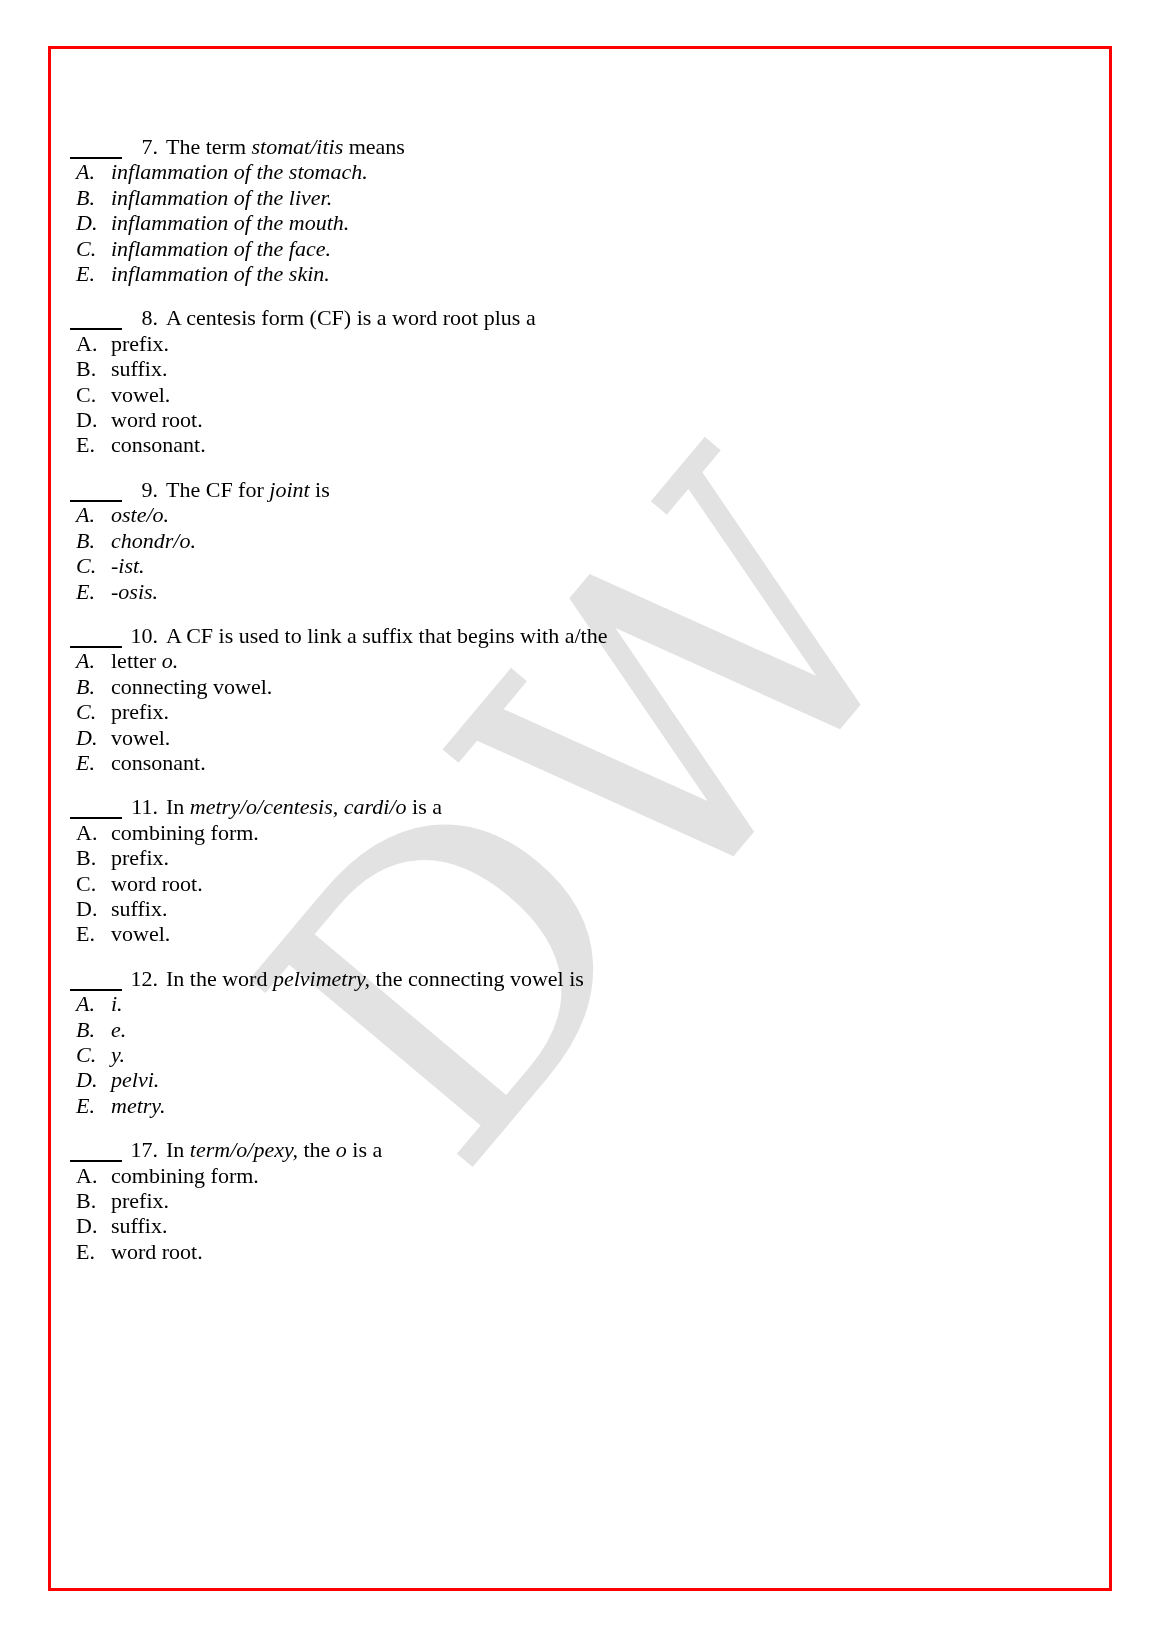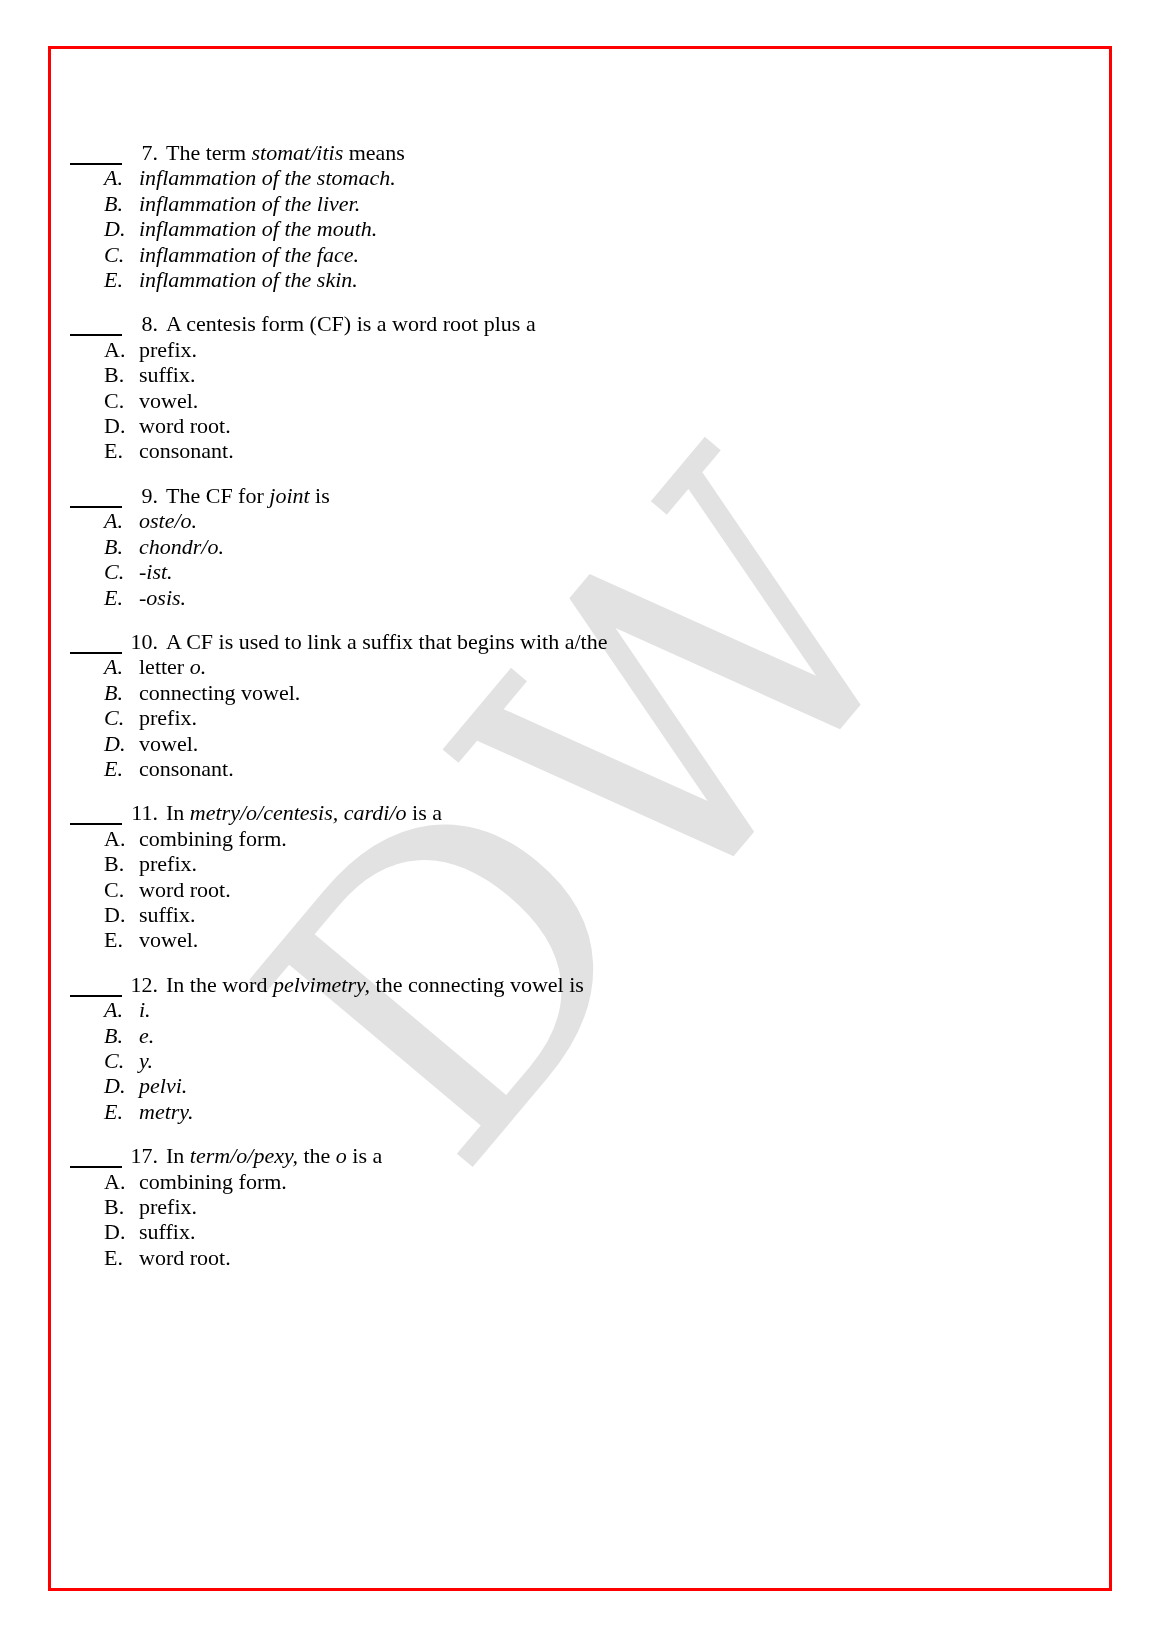--- a/index.html
+++ b/index.html
@@ -34,21 +34,21 @@
     font-size: 400px;
     line-height: 1;
     color: #e2e2e2;
     z-index: 0;
     white-space: nowrap;
     user-select: none;
   }
   .content {
     position: absolute;
     left: 0;
-    top: 140px;
+    top: 134px;
     width: 991px;
     font-size: 22px;
     line-height: 25.4px;
     z-index: 1;
   }
   .question {
     margin-bottom: 19px;
   }
   .q-line {
     padding-left: 70px;
@@ -64,21 +64,21 @@
   .q-num {
     display: inline-block;
     width: 30px;
     text-align: right;
     margin-left: 6px;
   }
   .q-prompt {
     margin-left: 8px;
   }
   .opt {
-    padding-left: 104px;
+    padding-left: 76px;
     white-space: nowrap;
   }
   .opt-letter {
     display: inline-block;
     width: 35px;
   }
   .it {
     font-style: italic;
   }
 </style>

